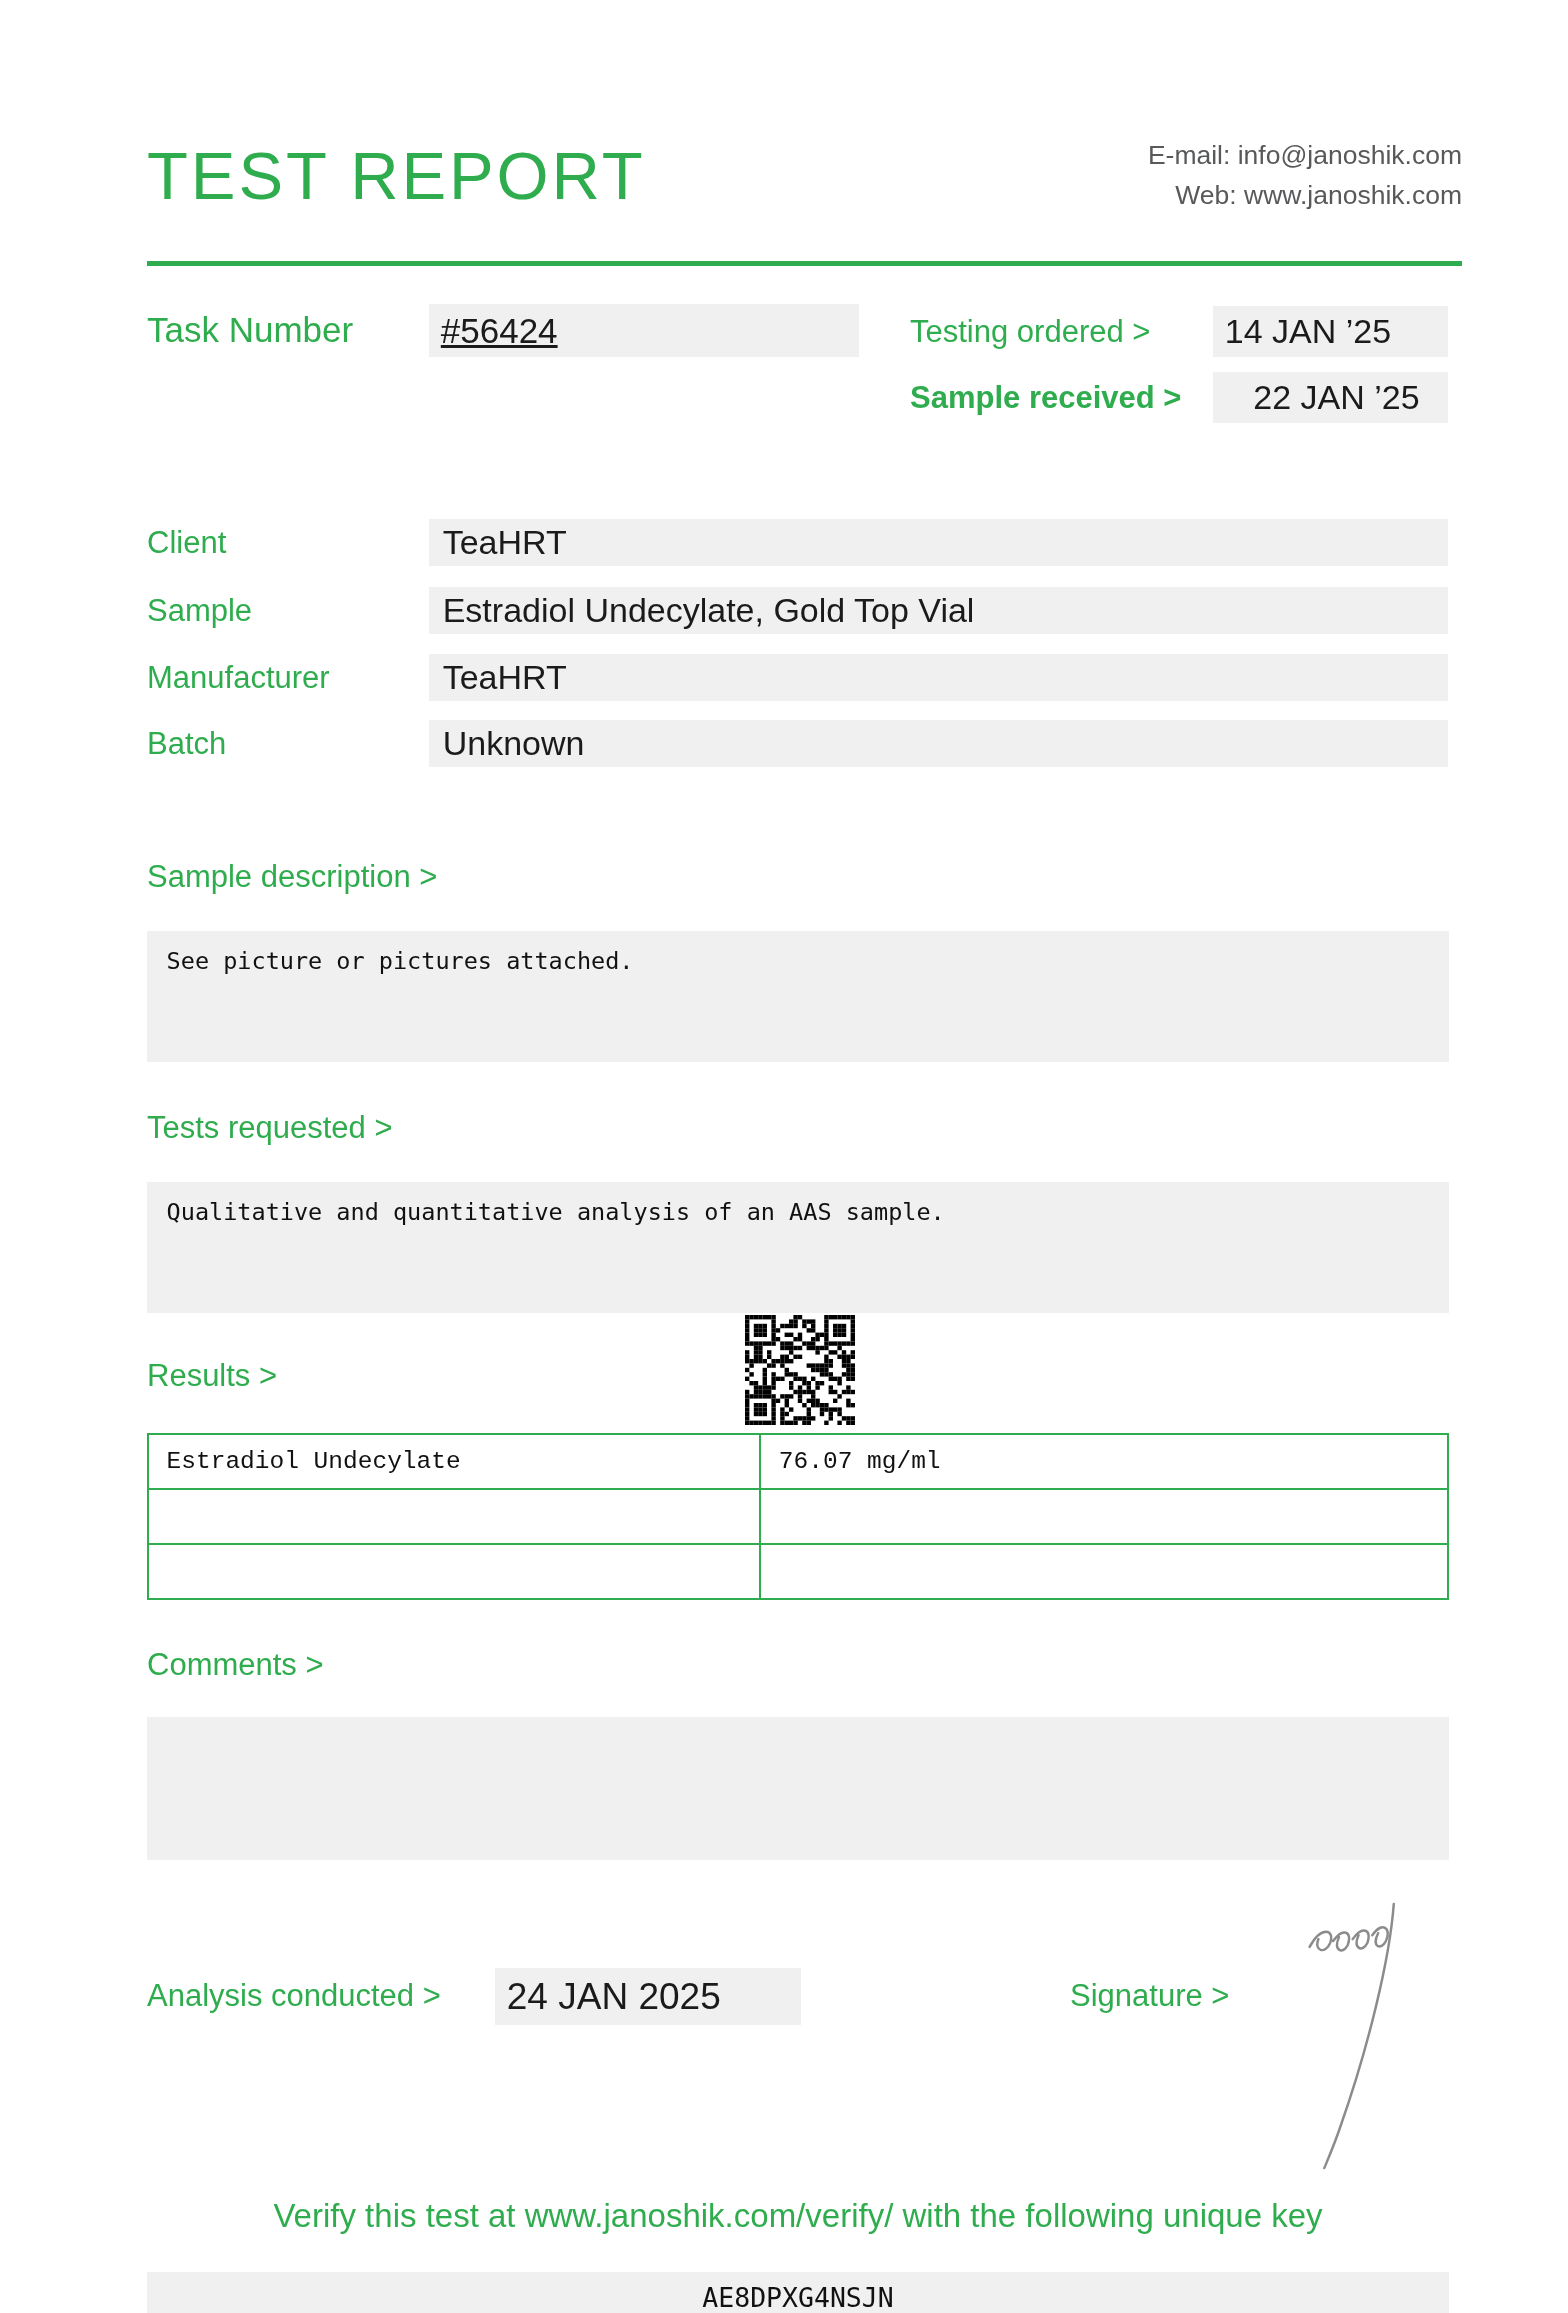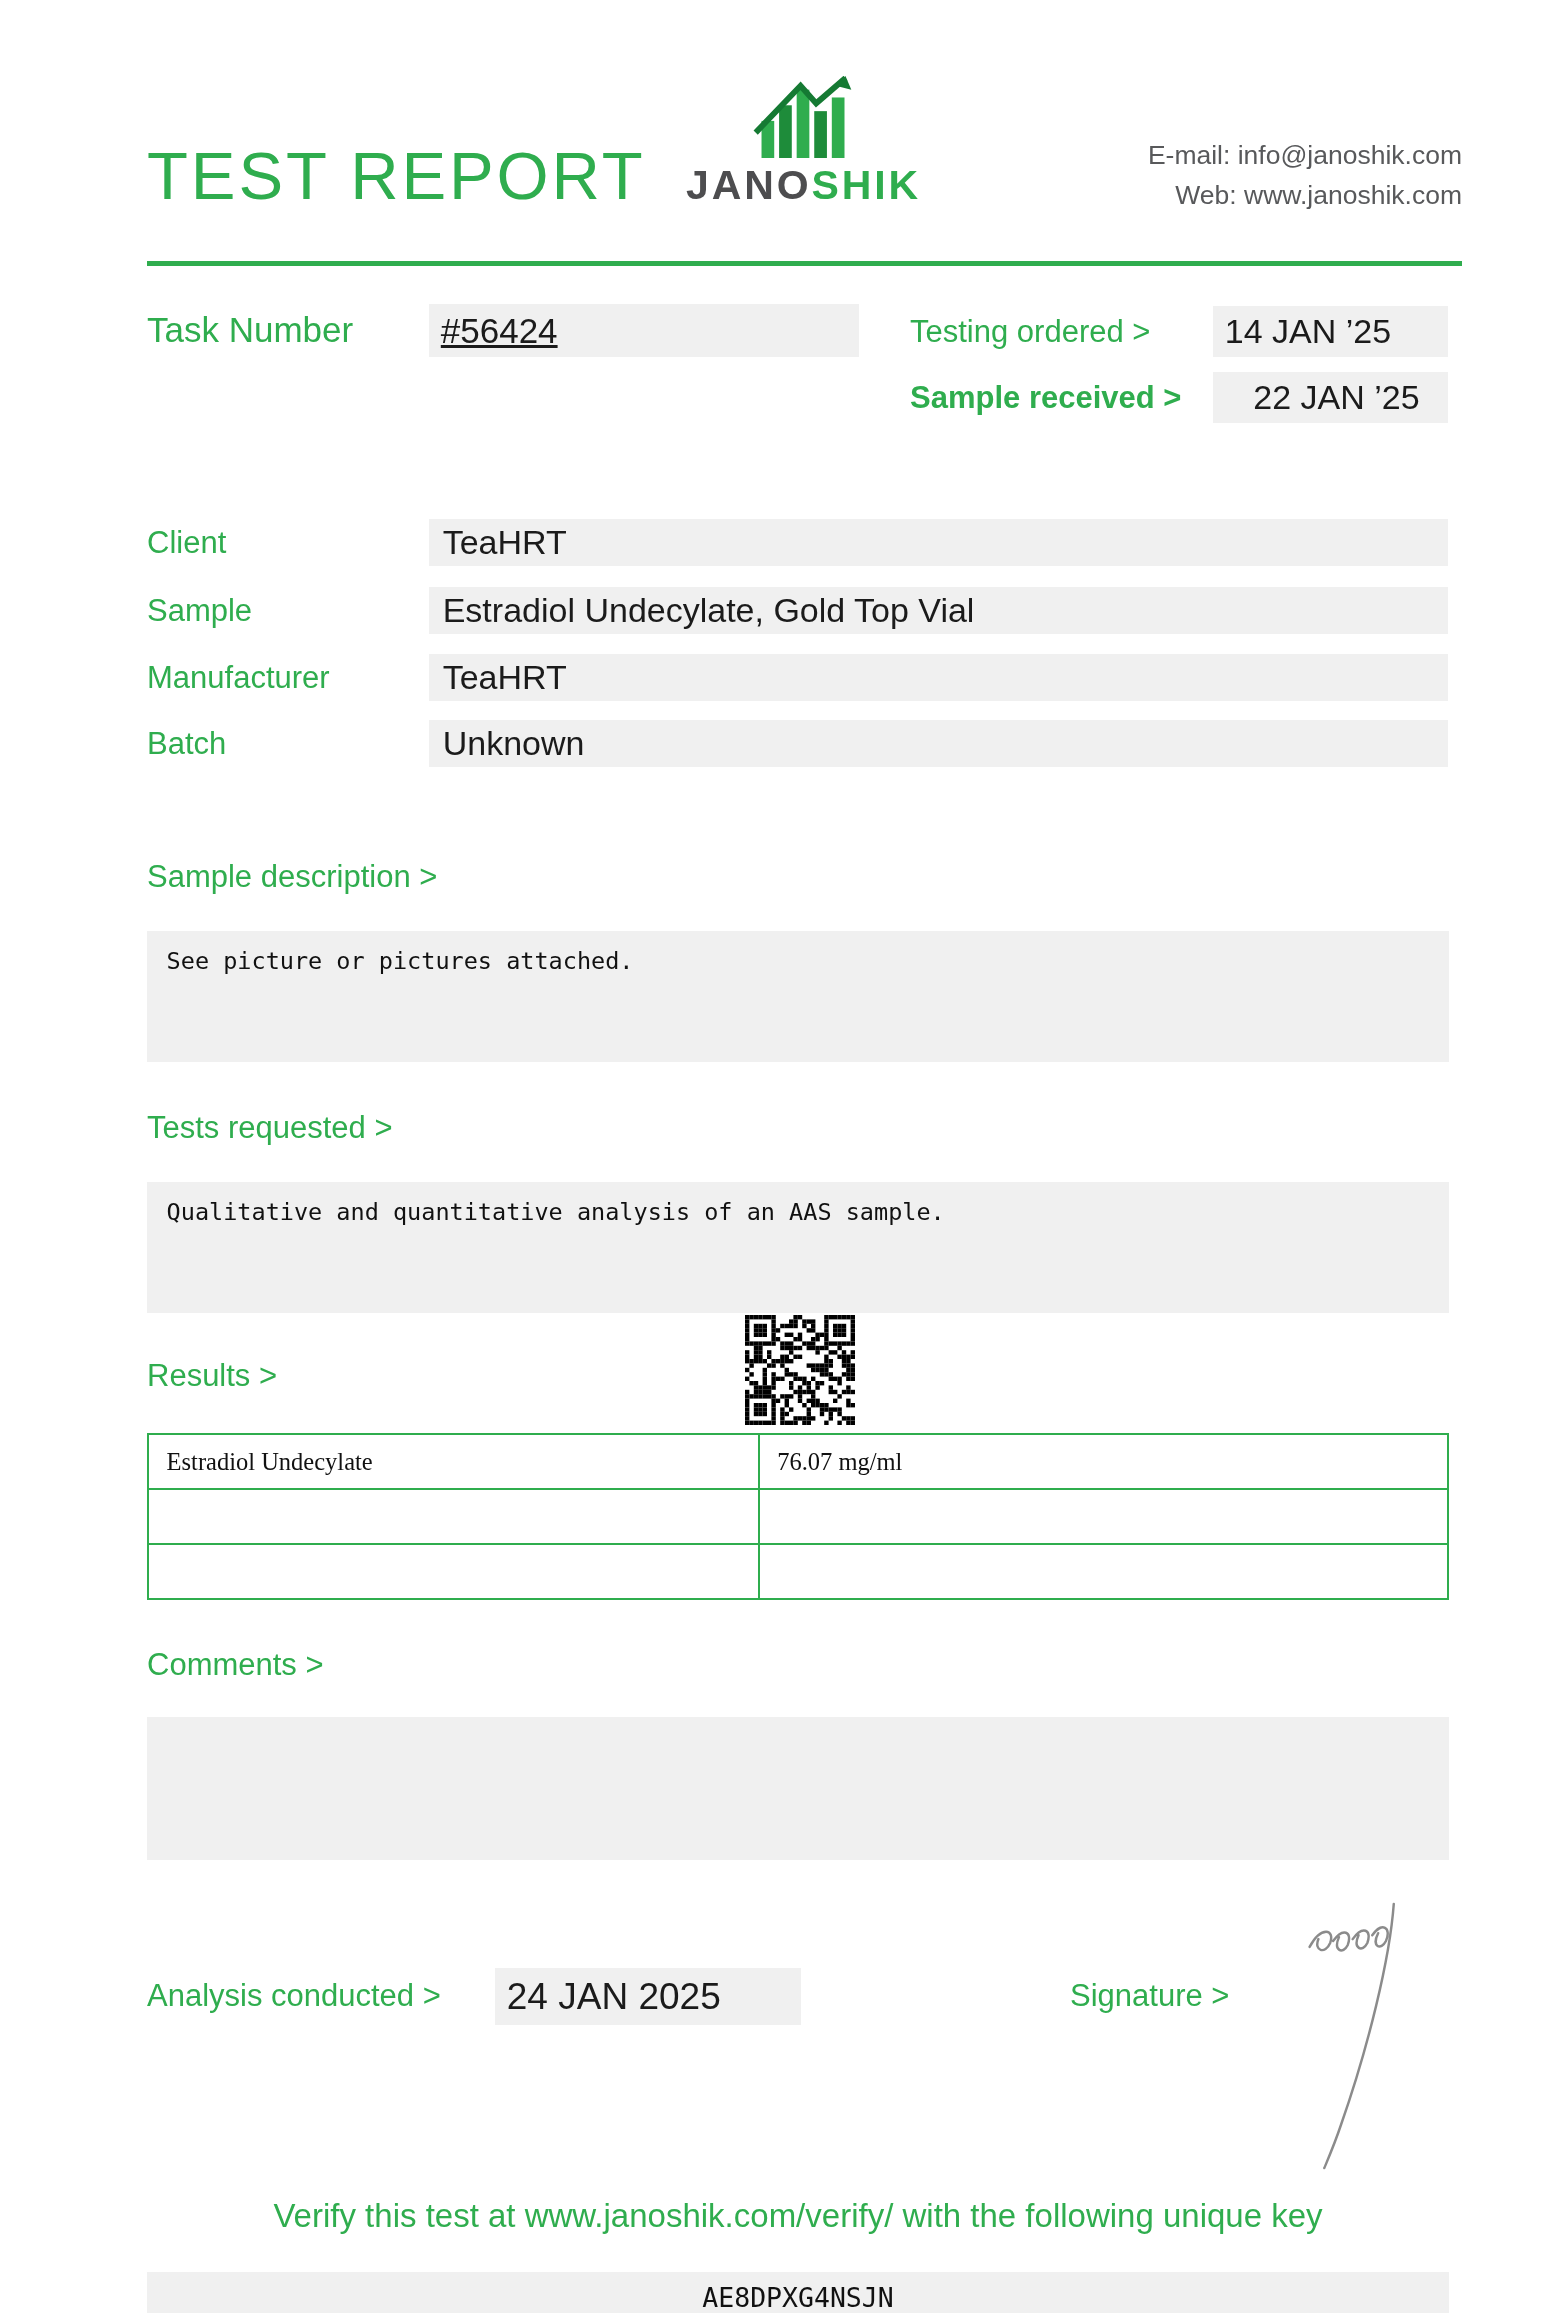--- a/index.html
+++ b/index.html
@@ -43,21 +43,21 @@
   .section-label{position:absolute;left:147px;font-size:31px;color:var(--green);}
   .section-box{position:absolute;left:147px;width:1302px;background:var(--box-bg);
     font-family:"DejaVu Sans Mono",monospace;font-size:23.5px;color:#111;
     padding:15.7px 19.6px;box-sizing:border-box;}
 
   
   .qr{position:absolute;left:745px;top:1315px;width:110px;height:110px;}
   .results-table{position:absolute;left:147px;top:1433px;width:1302px;border-collapse:collapse;}
   .results-table td{
     border:2px solid var(--green);height:53px;
-    font-family:Liberation Serif, serif;font-size:24.5px;color:#111;
+    font-family:Liberation Mono, monospace;font-size:24.5px;color:#111;
     padding:0 0 0 17.6px;
   }
   .results-table td.c1{width:645px;}
   .results-table td.c2{width:738px;}
 
   
   .analysis-label{position:absolute;left:147px;top:1978px;font-size:31px;color:var(--green);}
   .analysis-value{position:absolute;left:495px;top:1968px;width:306px;height:57px;background:var(--box-bg);
     font-size:37px;color:var(--dark);line-height:57px;padding-left:11.8px;box-sizing:border-box;}
   .signature-label{position:absolute;left:1070px;top:1978px;font-size:31px;color:var(--green);}
@@ -68,32 +68,20 @@
     text-align:center;font-family:"DejaVu Sans Mono",monospace;font-size:26.5px;color:#111;
     line-height:51px;}
 </style>
 </head>
 <body>
 
 <div class="page">
 
   <div class="title">TEST REPORT</div>
 
-  <div class="logo">
-    <svg class="logo-icon" width="127" height="82" viewBox="0 0 130 84">
-      <rect x="22" y="46" width="13" height="38" fill="#2fad4e"></rect>
-      <rect x="40" y="30" width="13" height="54" fill="#1e8c3a"></rect>
-      <rect x="58" y="14" width="13" height="70" fill="#2fad4e"></rect>
-      <rect x="76" y="36" width="13" height="48" fill="#1e8c3a"></rect>
-      <rect x="94" y="22" width="13" height="62" fill="#2fad4e"></rect>
-      <polyline points="16,58 62,10 78,28 108,2" fill="none" stroke="#157a33" stroke-width="6"></polyline>
-      <polygon points="108,0 114,14 98,10" fill="#157a33"></polygon>
-    </svg>
-    <div class="logo-text"><span>JANO</span><span class="shik">SHIK</span></div>
-  </div>
 
   <div class="contact">
     <div>E-mail: info@janoshik.com</div>
     <div>Web: www.janoshik.com</div>
   </div>
 
   <div class="rule"></div>
 
   <div class="label task-label">Task Number</div>
   <div class="task-value">#56424</div>

